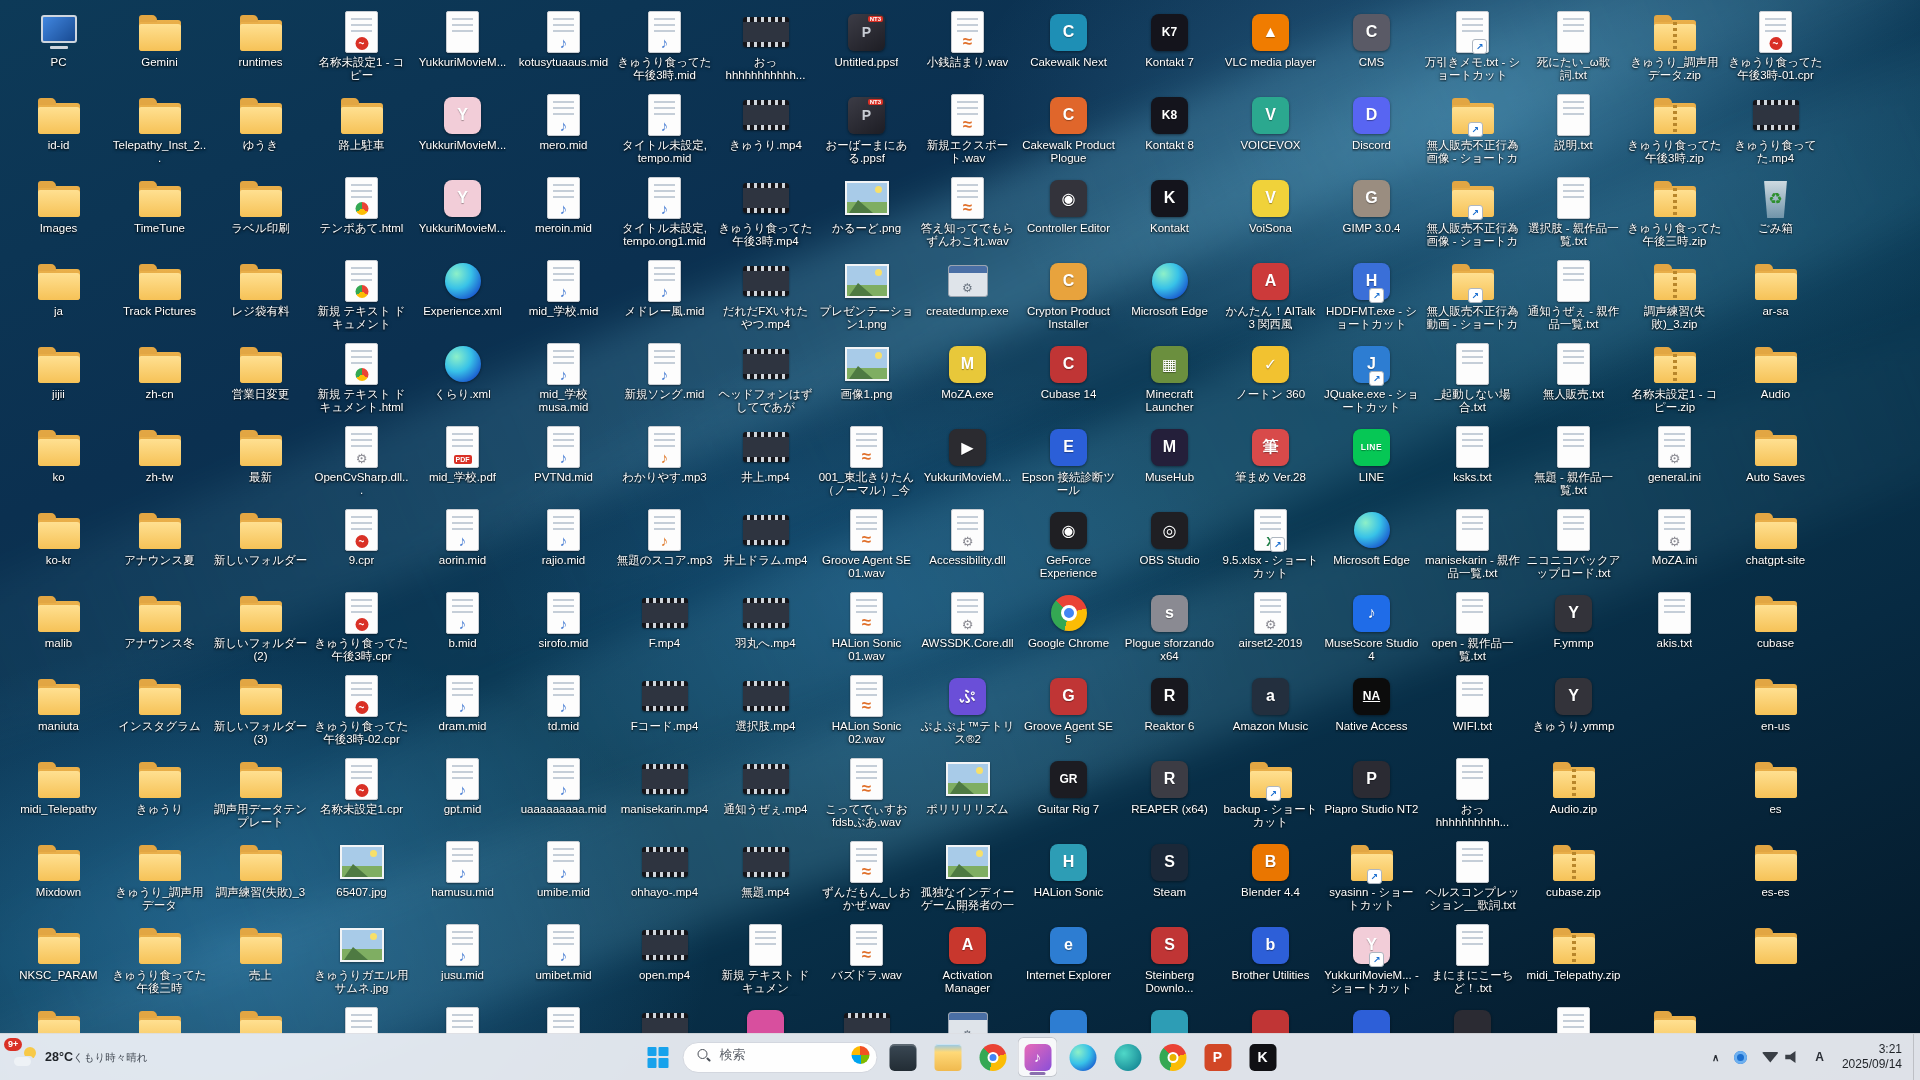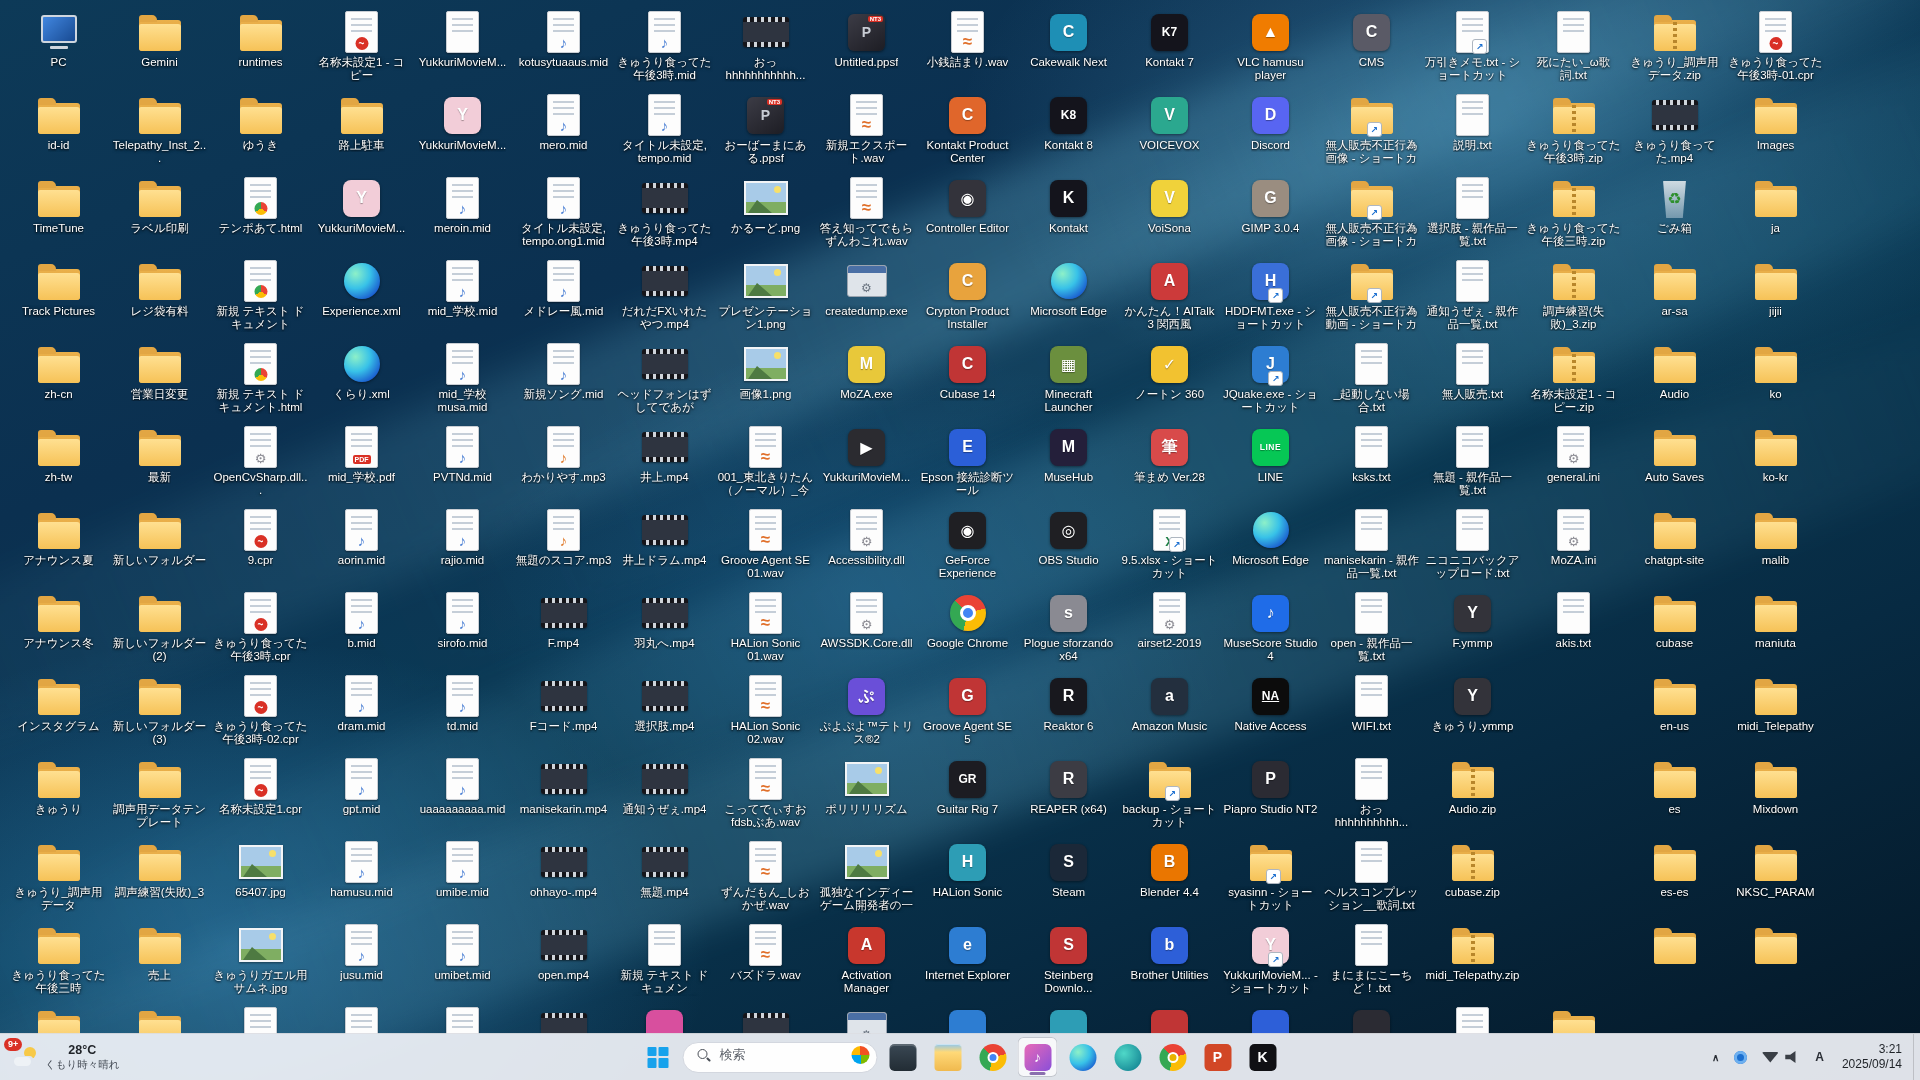--- a/index.html
+++ b/index.html
@@ -123,21 +123,21 @@
     background:rgba(241,243,249,.92);border-top:1px solid rgba(0,0,0,.08);
     display:flex;align-items:center;z-index:10;}
   .tb-left{position:absolute;left:0;top:0;bottom:0;display:flex;align-items:center;}
   .weather{display:flex;align-items:center;gap:7px;height:100%;padding:0 12px 0 14px;background:transparent;border:none;position:relative;cursor:default;}
   .wbadge{position:absolute;top:4px;left:4px;background:#d93025;color:#fff;border-radius:8px;
     font-size:9px;line-height:13px;padding:0 4px;font-weight:700;}
   .wicon{position:relative;width:24px;height:20px;display:block;}
   .wicon::before{content:"";position:absolute;top:0;right:2px;width:12px;height:12px;border-radius:50%;background:#f7c948;}
   .wicon::after{content:"";position:absolute;bottom:1px;left:0;width:17px;height:9px;border-radius:8px;
     background:#eef2f6;box-shadow:3px -2px 0 -1px #dfe6ee;}
-  .wtxt{display:flex;flex-direction:column;align-items:center;line-height:14px;}
+  .wtxt{display:flex;flex-direction:row;align-items:flex-end;line-height:14px;}
   .wtemp{font-size:12.5px;color:#1f2328;font-weight:700;}
   .wcond{font-size:10.5px;color:#454c56;}
   .tb-center{position:absolute;left:50%;transform:translateX(-50%);height:100%;
     display:flex;align-items:center;gap:5px;}
   .tbbtn{width:40px;height:40px;border:none;background:transparent;border-radius:6px;
     display:flex;align-items:center;justify-content:center;position:relative;padding:0;cursor:default;}
   .tbbtn.active{background:rgba(255,255,255,.75);box-shadow:inset 0 0 0 1px #c2c6ce;}
   .openbar{position:absolute;bottom:2px;left:50%;transform:translateX(-50%);width:16px;height:3px;
     border-radius:2px;background:#8a6fae;}
   .winlogo{width:21px;height:21px;display:grid;grid-template-columns:1fr 1fr;grid-template-rows:1fr 1fr;gap:2px;}
@@ -262,21 +262,21 @@
       <div class="dcell">
         <div class="ibox">
           <div class="ic ic-app g2" style="background: rgb(20, 20, 28);">K7</div>
         </div>
         <div class="ilbl">Kontakt 7</div>
       </div>
       <div class="dcell">
         <div class="ibox">
           <div class="ic ic-app" style="background: rgb(240, 124, 0);">▲</div>
         </div>
-        <div class="ilbl">VLC hamusu player</div>
+        <div class="ilbl">VLC media player</div>
       </div>
       <div class="dcell">
         <div class="ibox">
           <div class="ic ic-app" style="background: rgb(90, 90, 102);">C</div>
         </div>
         <div class="ilbl">CMS</div>
       </div>
       <div class="dcell">
         <div class="ibox">
           <div class="ic pg "></div>
@@ -341,35 +341,41 @@
         <div class="ilbl">mero.mid</div>
       </div>
       <div class="dcell">
         <div class="ibox">
           <div class="ic pg m-mid"></div>
         </div>
         <div class="ilbl">タイトル未設定, tempo.mid</div>
       </div>
       <div class="dcell">
         <div class="ibox">
+          <div class="ic ic-mp4"></div>
+        </div>
+        <div class="ilbl">きゅうり.mp4</div>
+      </div>
+      <div class="dcell">
+        <div class="ibox">
           <div class="ic ic-ppsf"></div>
         </div>
         <div class="ilbl">おーばーまにある.ppsf</div>
       </div>
       <div class="dcell">
         <div class="ibox">
           <div class="ic pg m-wav"></div>
         </div>
         <div class="ilbl">新規エクスポート.wav</div>
       </div>
       <div class="dcell">
         <div class="ibox">
           <div class="ic ic-app" style="background: rgb(224, 102, 43);">C</div>
         </div>
-        <div class="ilbl">Kontakt Product Center</div>
+        <div class="ilbl">Cakewalk Product Plogue</div>
       </div>
       <div class="dcell">
         <div class="ibox">
           <div class="ic ic-app g2" style="background: rgb(20, 20, 28);">K8</div>
         </div>
         <div class="ilbl">Kontakt 8</div>
       </div>
       <div class="dcell">
         <div class="ibox">
           <div class="ic ic-app" style="background: rgb(43, 168, 143);">V</div>

